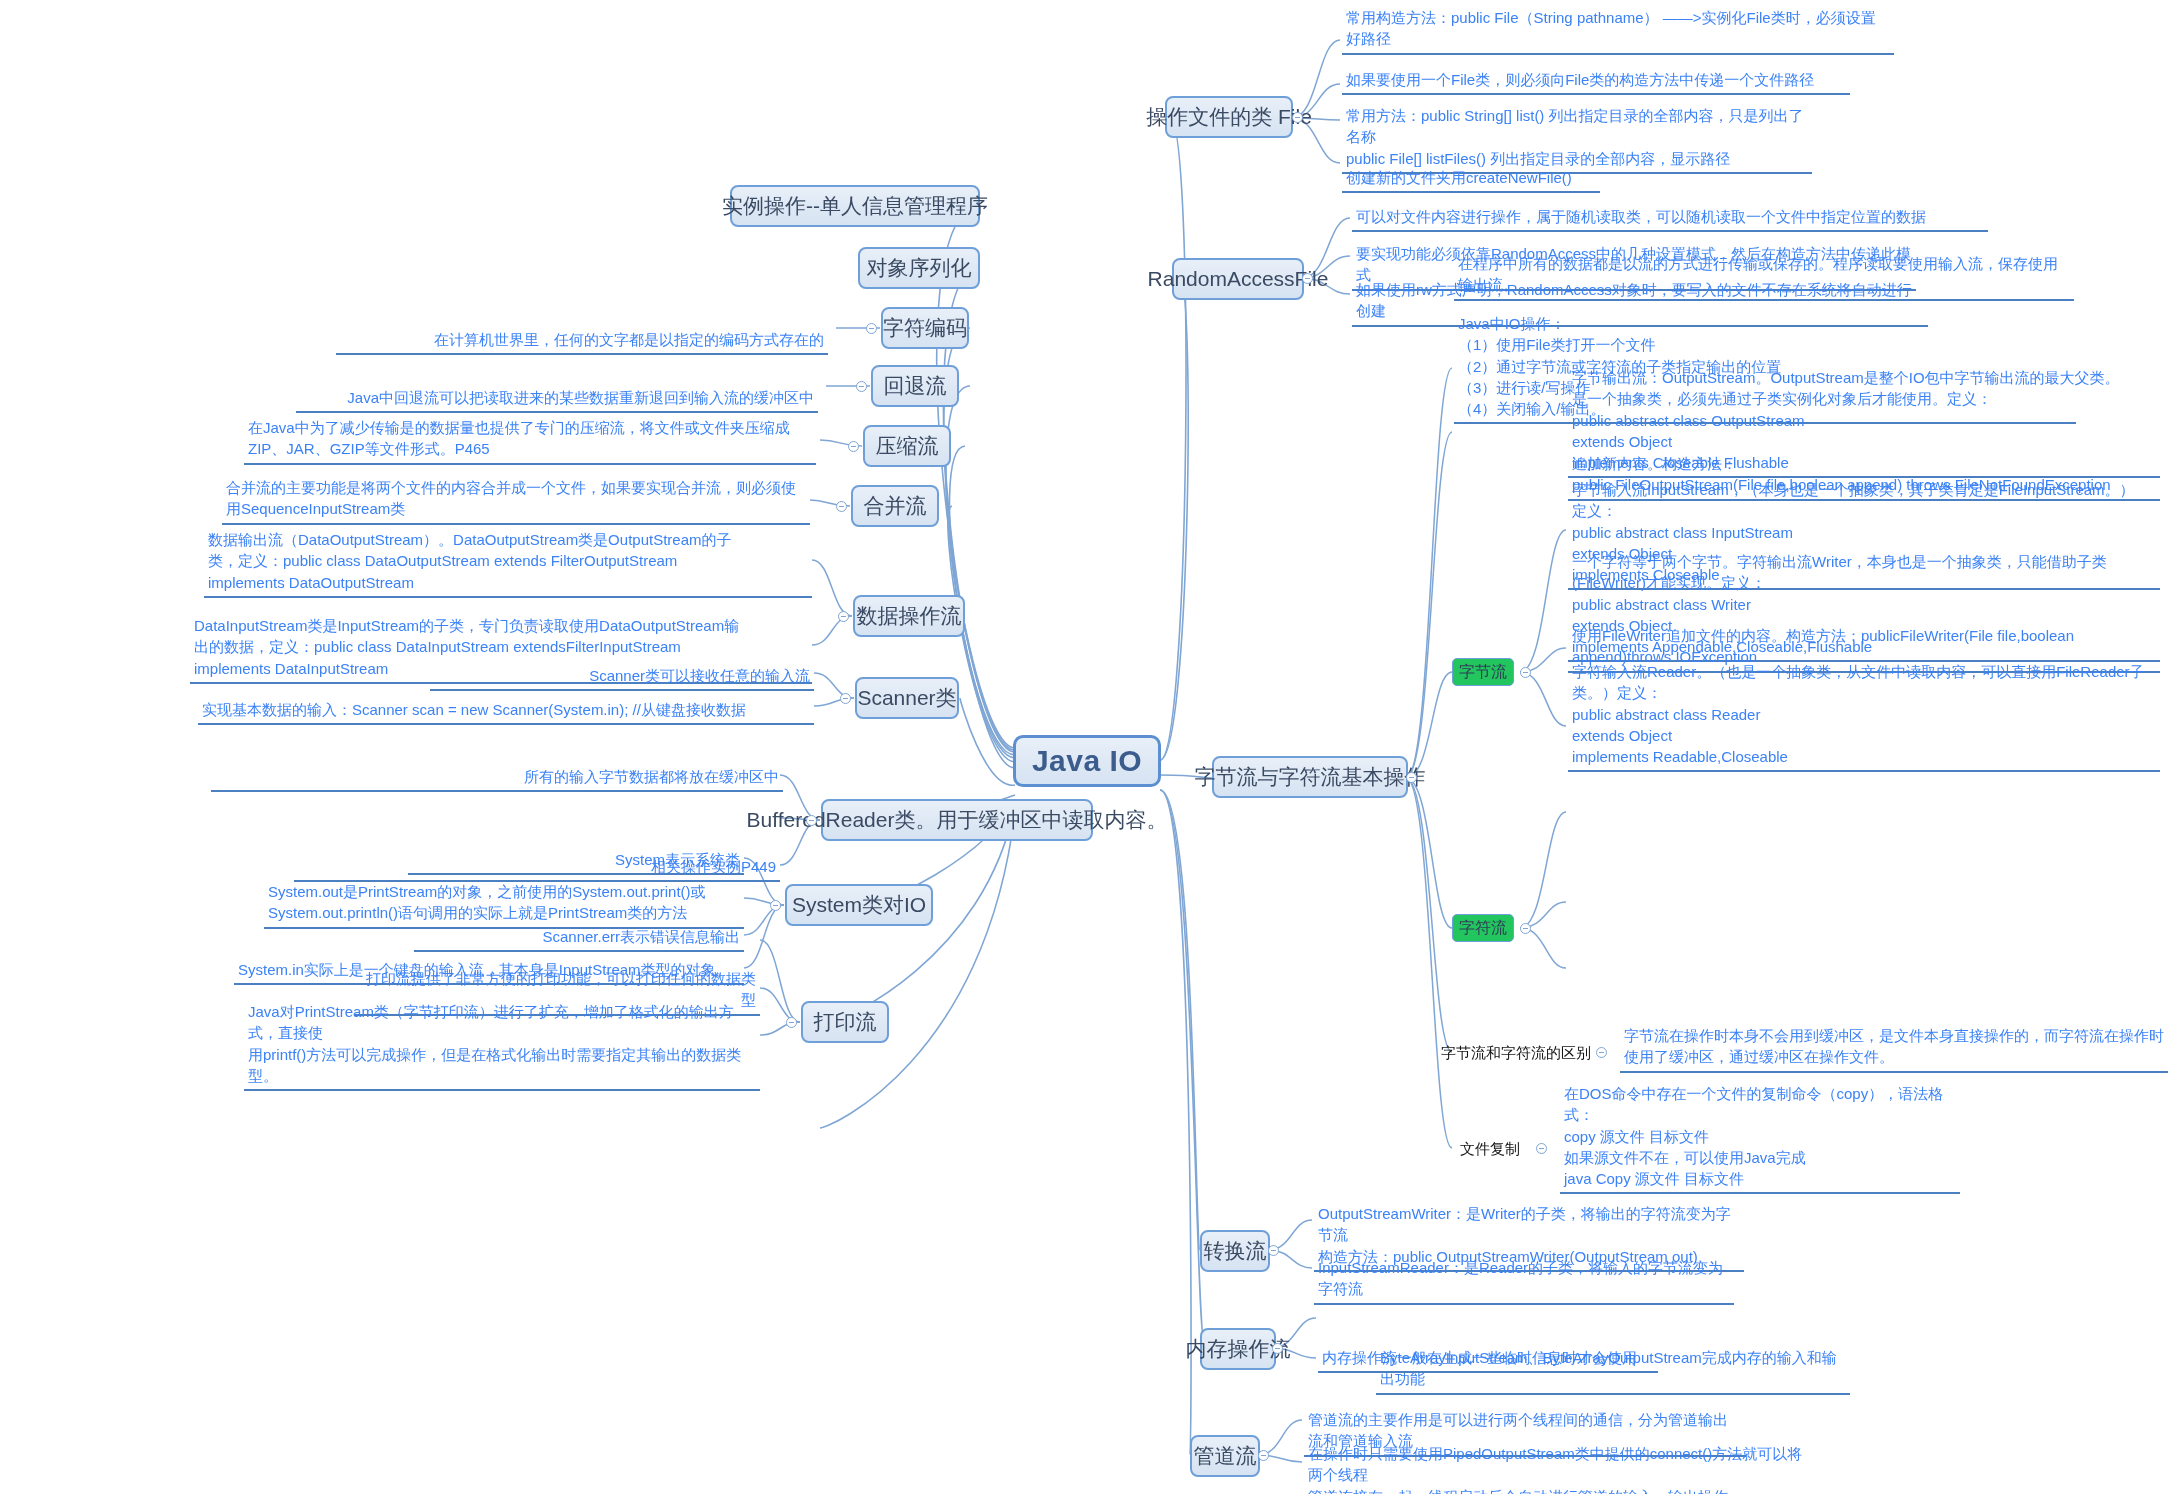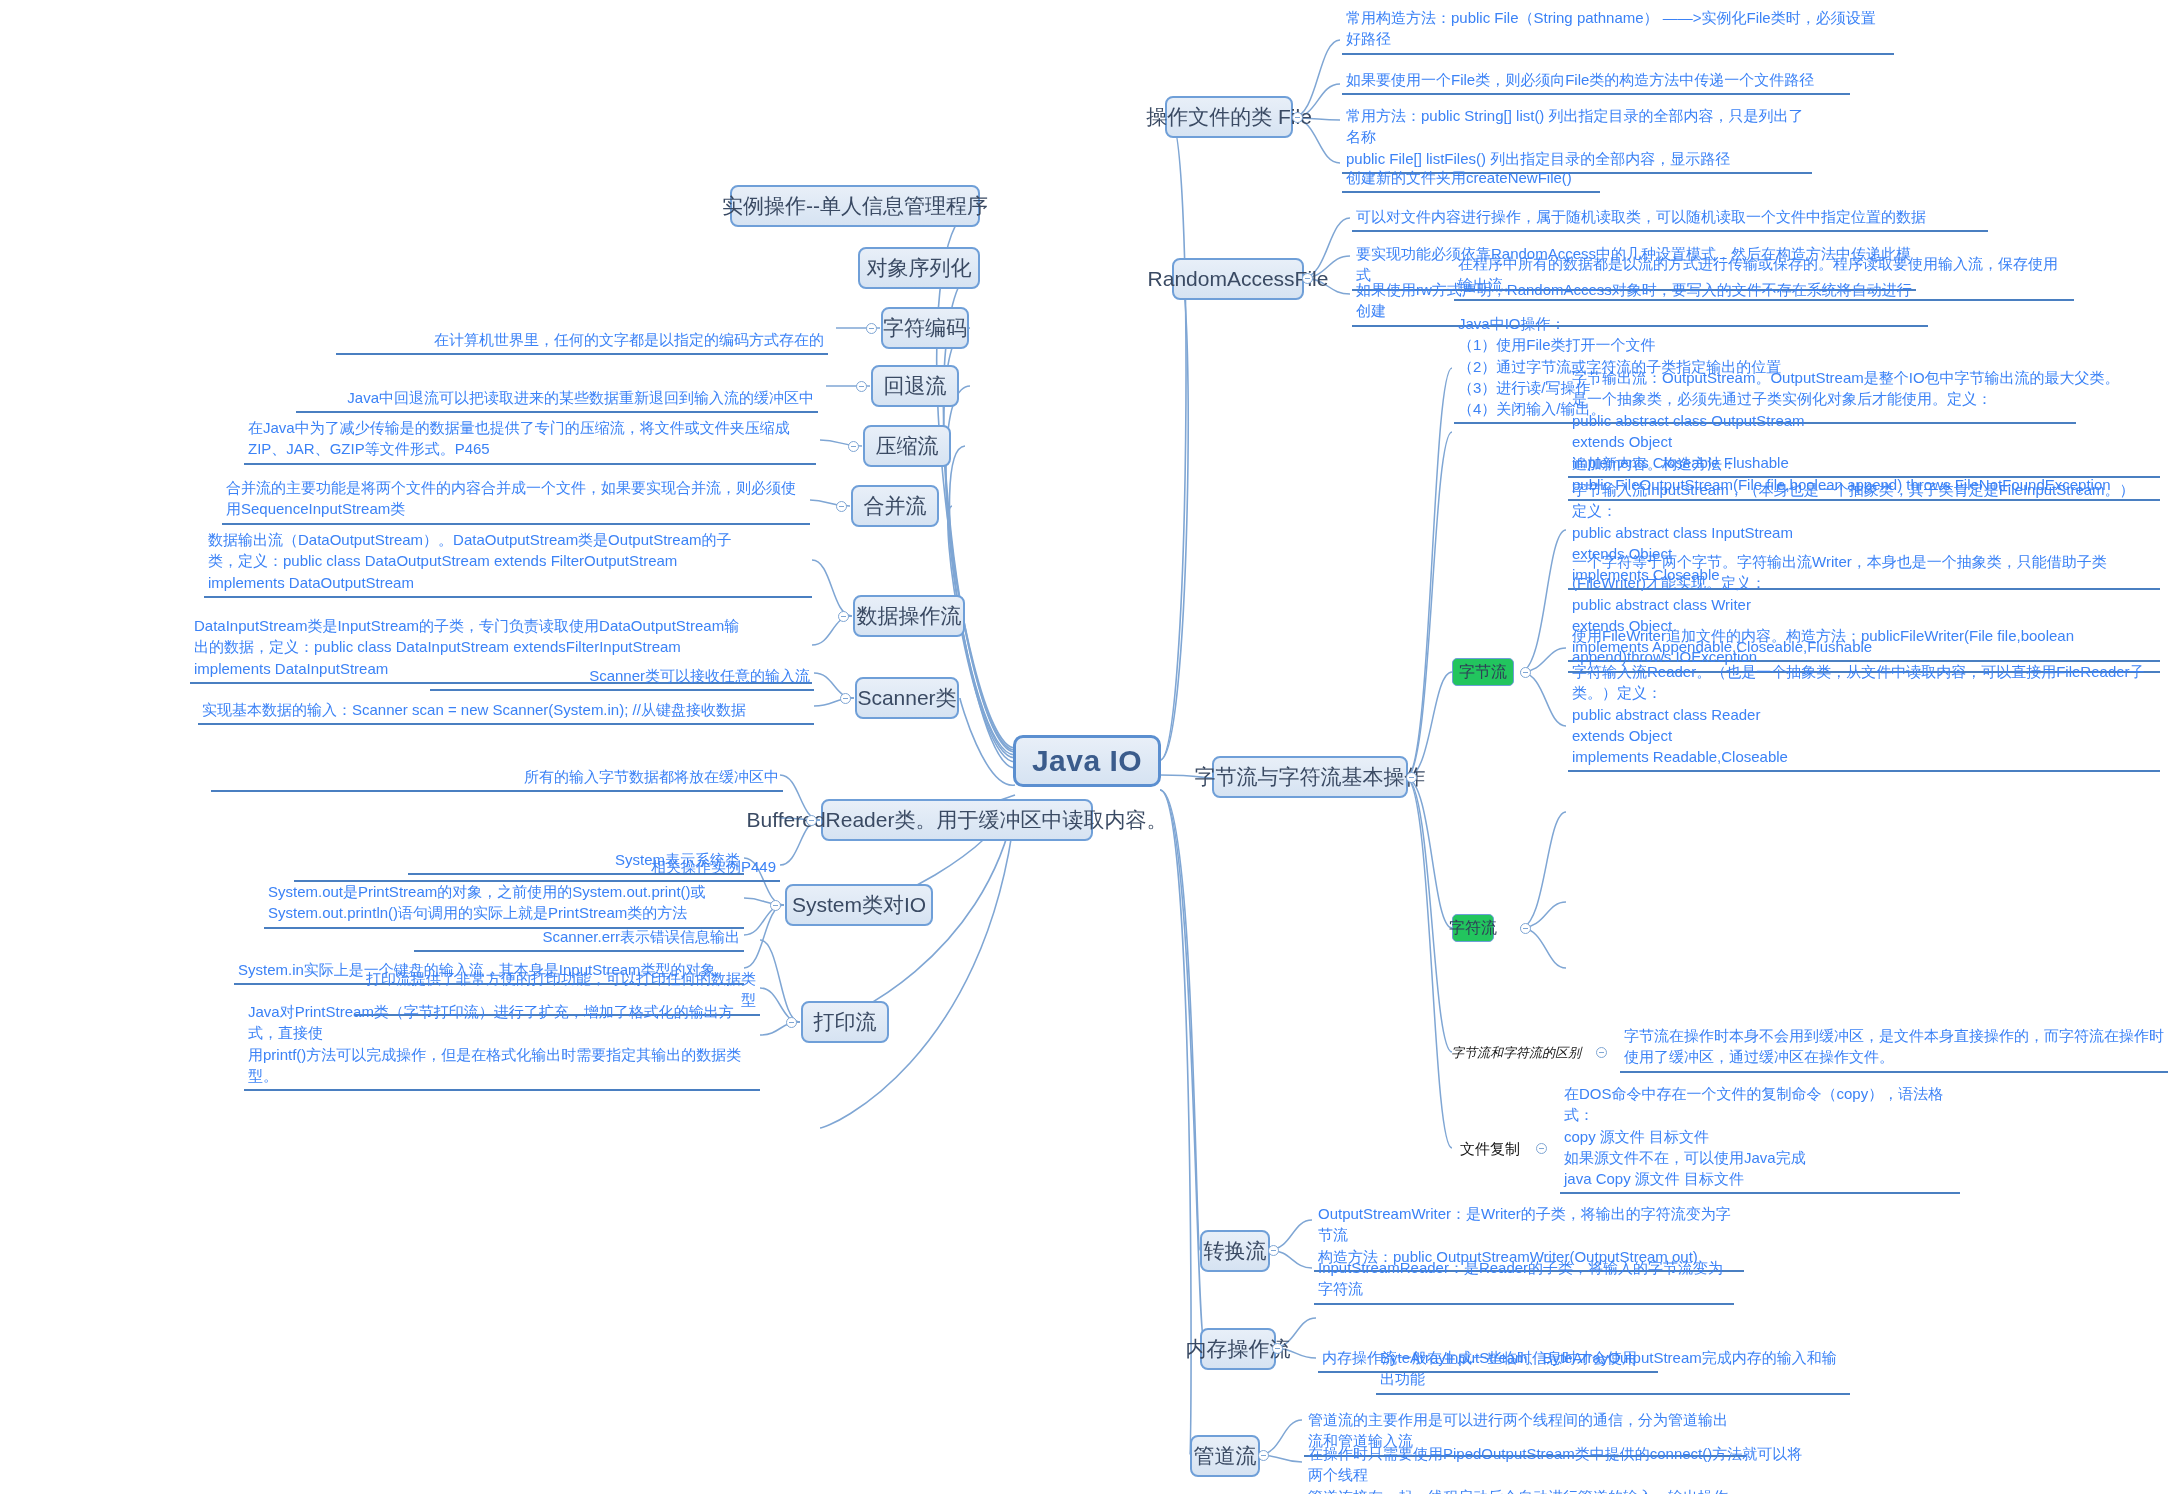--- a/index.html
+++ b/index.html
@@ -205,37 +205,37 @@
 extends Object
 implements Closeable Flushable</div>
   <div class="leaf lft" style="left:1568px; top:452px; width:592px; white-space:pre-line;">追加新内容。构造方法：
 public FileOutputStream(File file,boolean append) throws FileNotFoundException</div>
   <div class="leaf lft" style="left:1568px; top:478px; width:592px; white-space:pre-line;">字节输入流InputStream，（本身也是一个抽象类，其子类肯定是FileInputStream。）
 定义：
 public abstract class InputStream
 extends Object
 implements Closeable</div>
 
-  <div class="node sub" style="left:1452px; top:914px; width:42px; height:28px;">字符流</div>
+  <div class="node sub" style="left:1452px; top:914px; width:62px; height:28px;">字符流</div>
   <div class="marker" style="left:1520px; top:923px;"></div>
 
   <div class="leaf lft" style="left:1568px; top:550px; width:592px; white-space:pre-line;">一个字符等于两个字节。字符输出流Writer，本身也是一个抽象类，只能借助子类
 (FileWriter)才能实现。定义：
 public abstract class Writer
 extends Object
 implements Appendable,Closeable,Flushable</div>
   <div class="leaf lft" style="left:1568px; top:624px; width:592px; white-space:pre-line;">使用FileWriter追加文件的内容。构造方法：publicFileWriter(File file,boolean
 append)throws IOException</div>
   <div class="leaf lft" style="left:1568px; top:660px; width:592px; white-space:pre-line;">字符输入流Reader。（也是一个抽象类，从文件中读取内容，可以直接用FileReader子
 类。）定义：
 public abstract class Reader
 extends Object
 implements Readable,Closeable</div>
 
-  <div class="node sub" style="left:1440px; top:1040px; width:152px; height:26px; border:none; background:transparent; color:#141414; font-size:13px;font-style:italic;">字节流和字符流的区别</div>
+  <div class="node sub" style="left:1440px; top:1040px; width:152px; height:26px; border:none; background:transparent; color:#141414; font-size:15px;">字节流和字符流的区别</div>
   <div class="marker" style="left:1596px; top:1047px;"></div>
   <div class="leaf lft" style="left:1620px; top:1024px; width:548px;">字节流在操作时本身不会用到缓冲区，是文件本身直接操作的，而字符流在操作时使用了缓冲区，通过缓冲区在操作文件。</div>
 
   <div class="node sub" style="left:1452px; top:1136px; width:76px; height:26px; border:none; background:transparent; color:#141414; font-size:15px;">文件复制</div>
   <div class="marker" style="left:1536px; top:1143px;"></div>
   <div class="leaf lft" style="left:1560px; top:1082px; width:400px; white-space:pre-line;">在DOS命令中存在一个文件的复制命令（copy），语法格式：
 copy  源文件  目标文件
 如果源文件不在，可以使用Java完成
 java Copy 源文件 目标文件</div>
 

